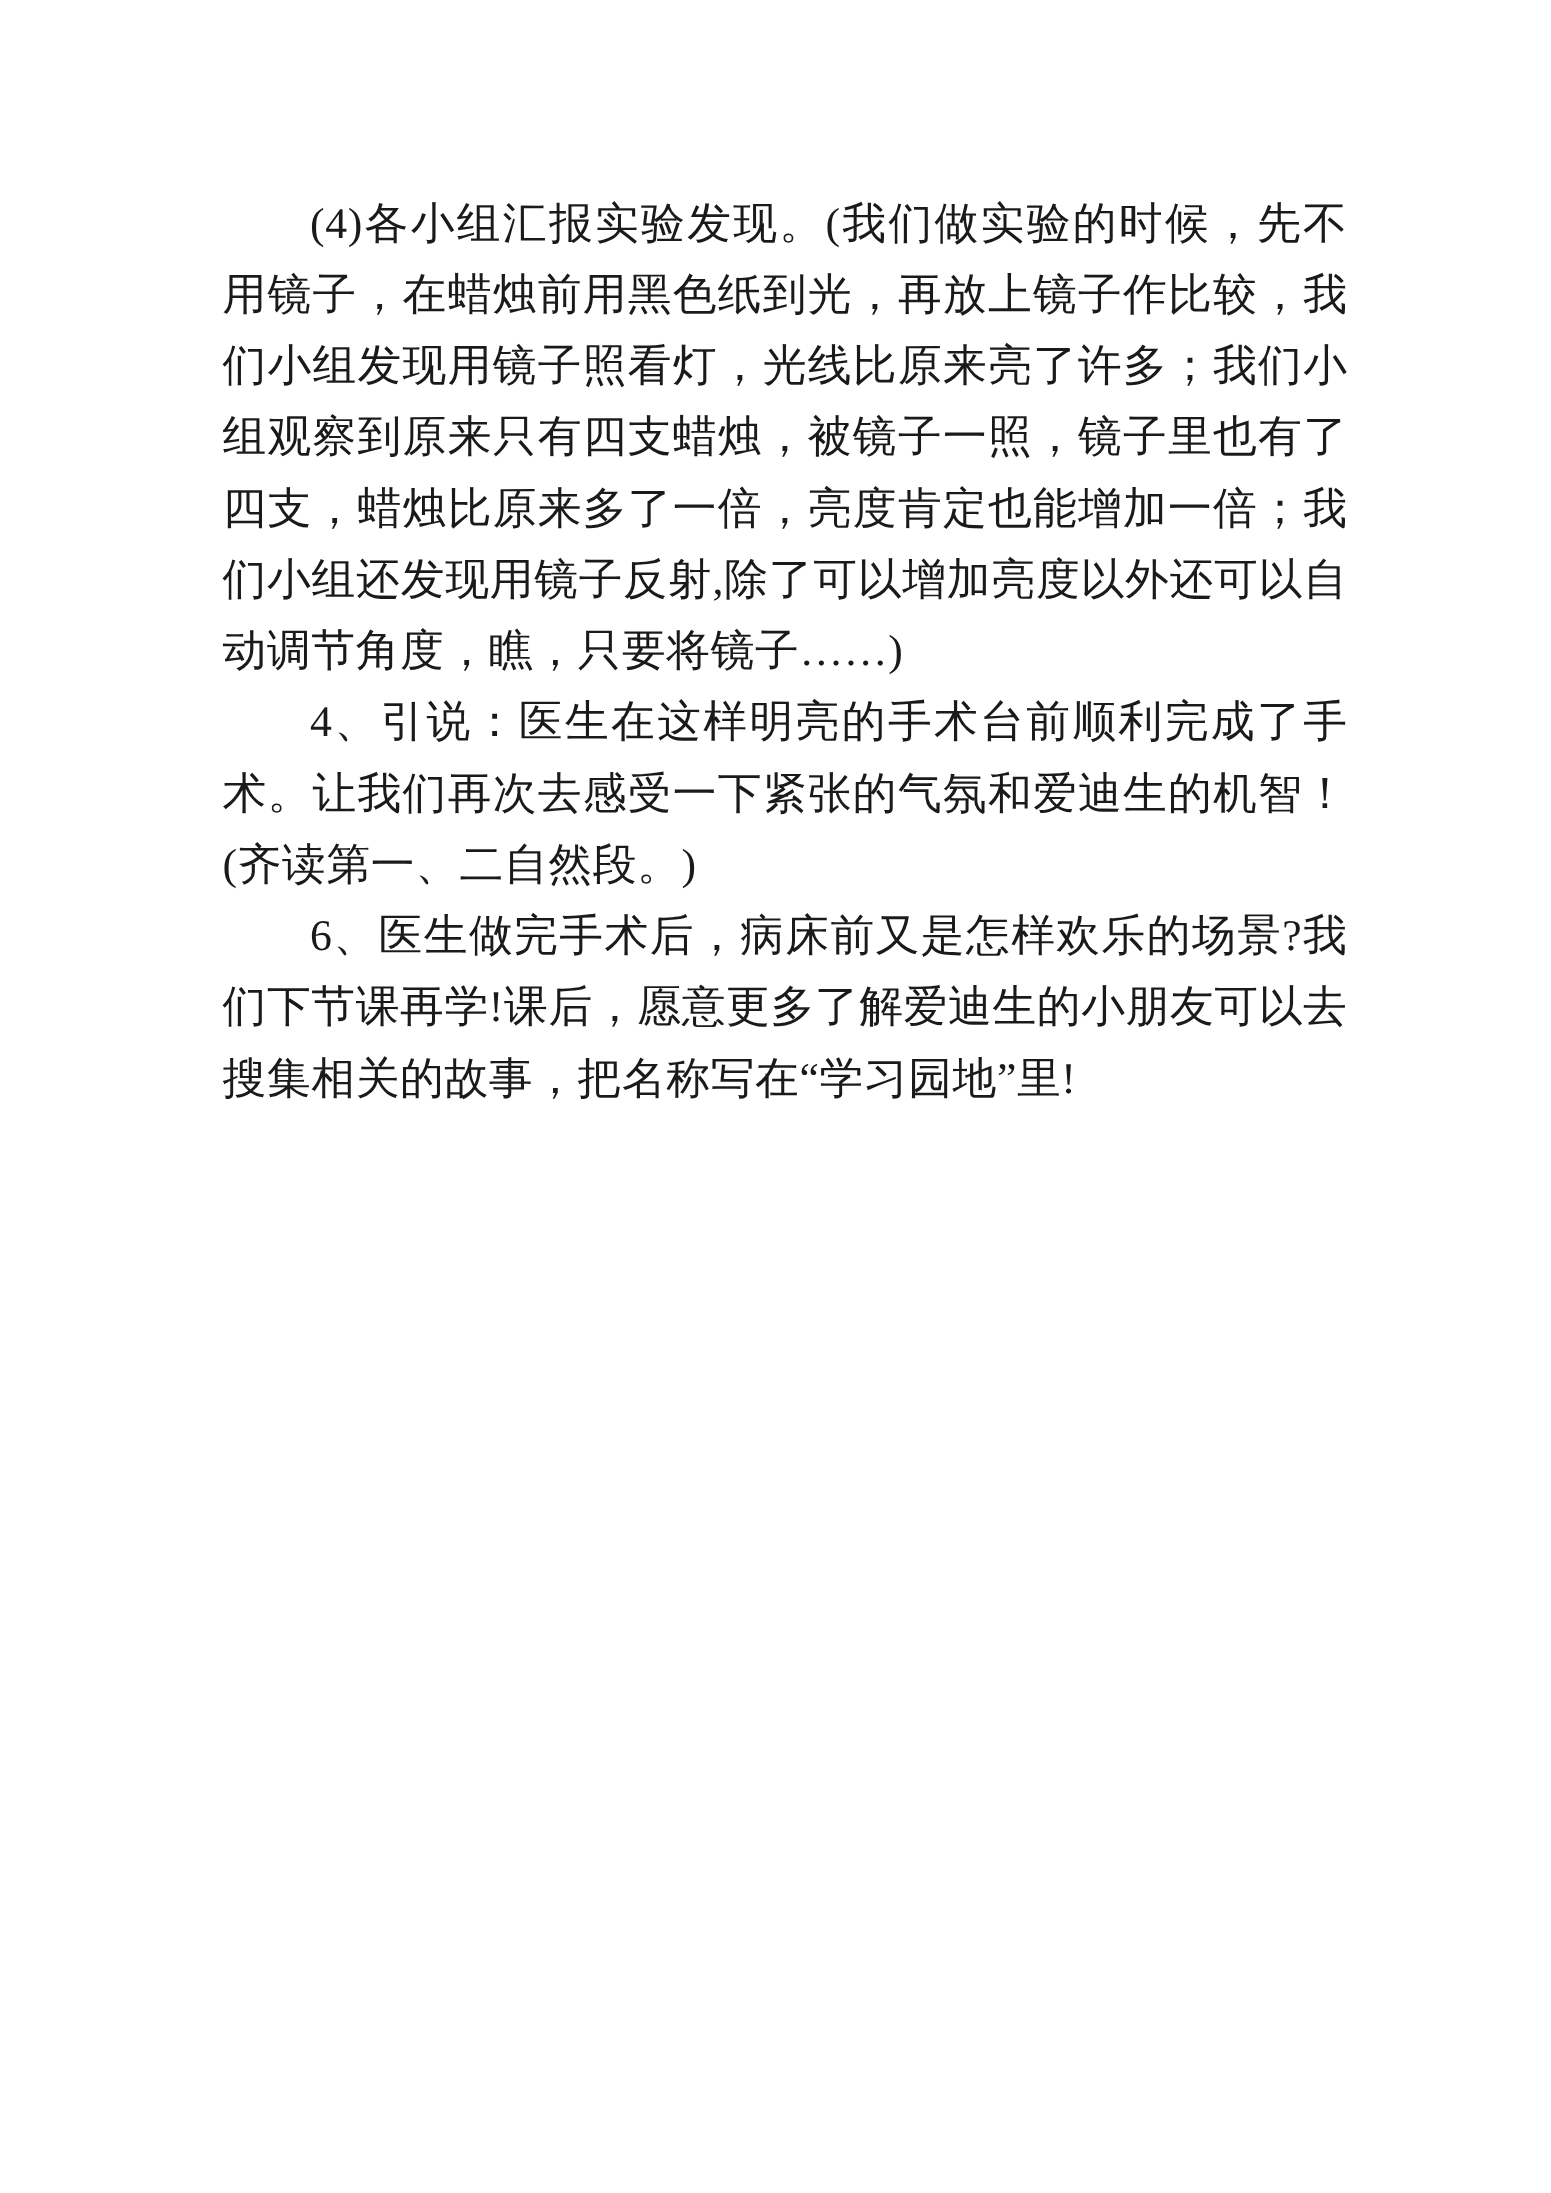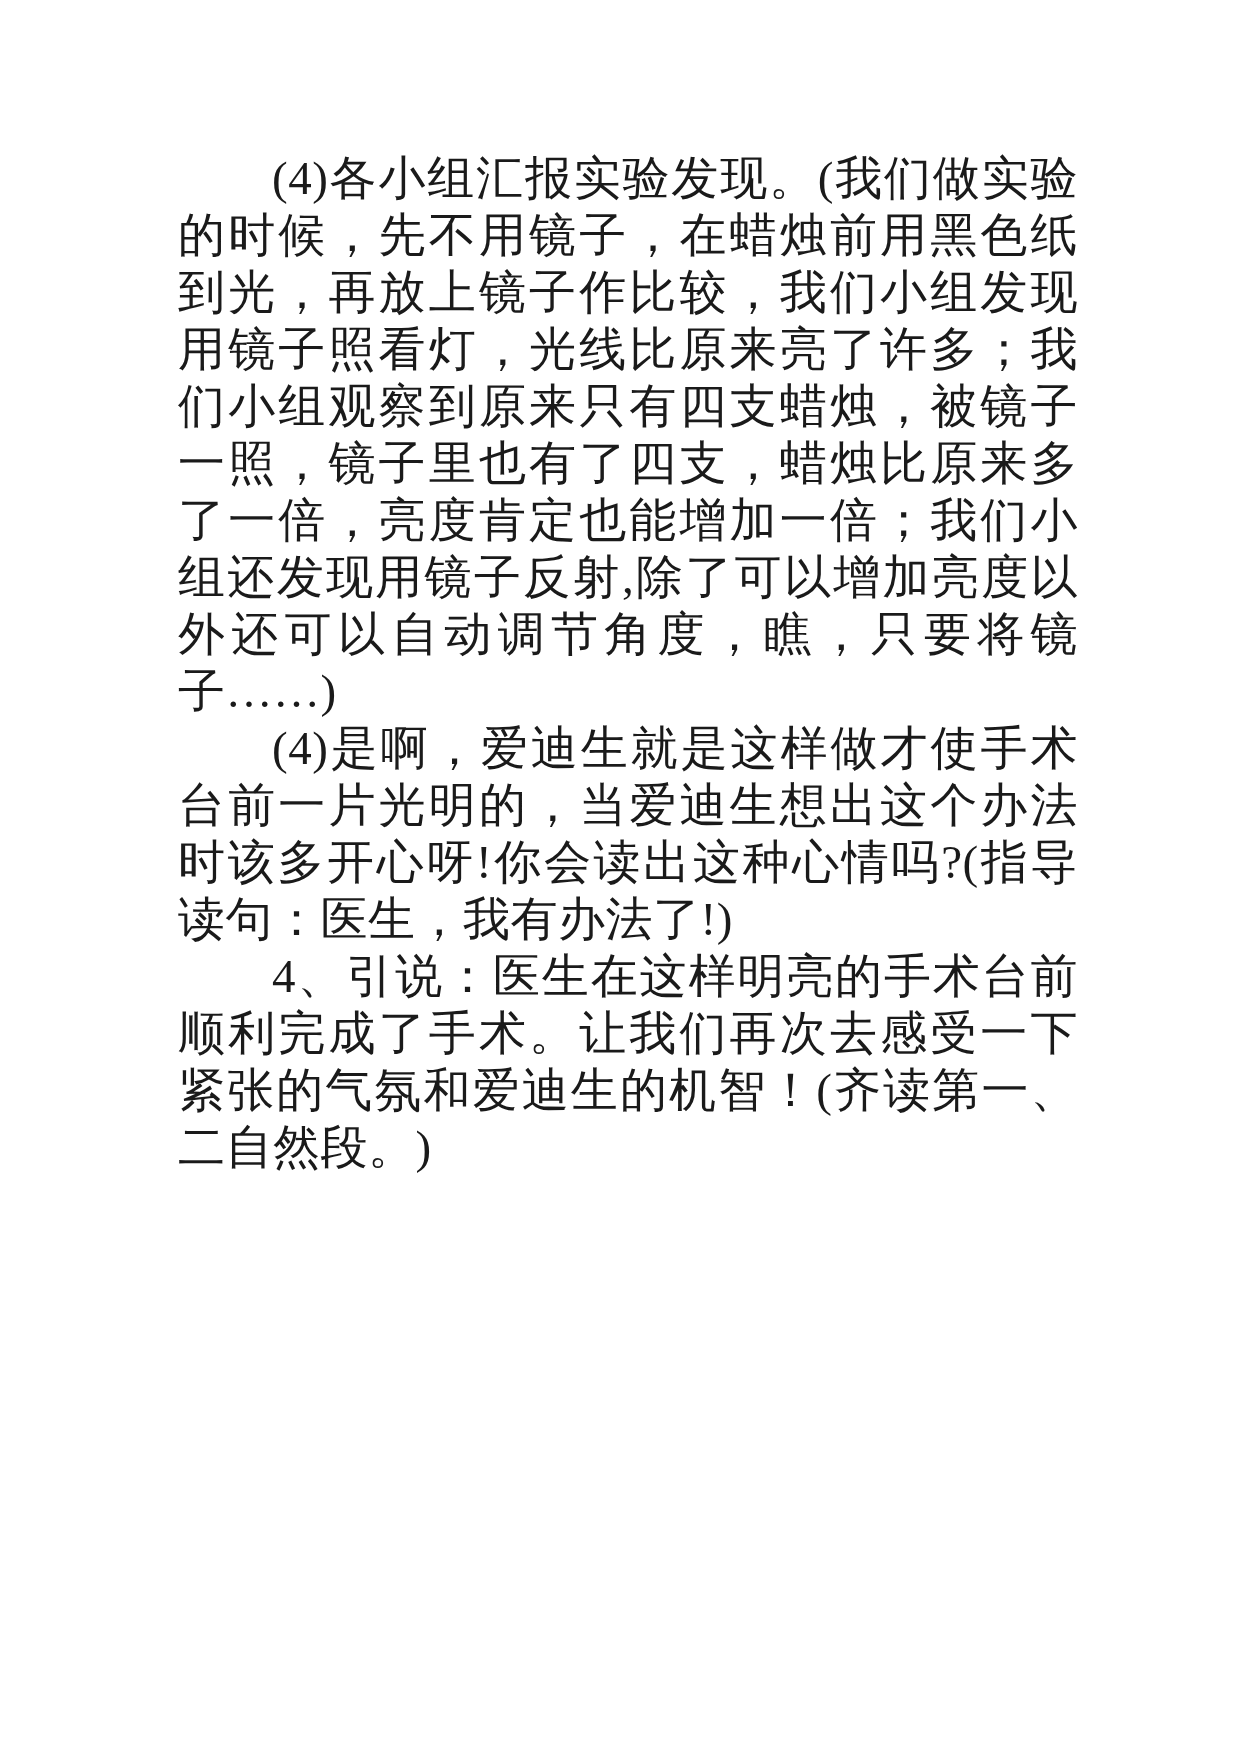--- a/index.html
+++ b/index.html
@@ -18,33 +18,33 @@
   }
   .doc-body {
     position: absolute;
     left: 178px;
     top: 150px;
     width: 900px;
   }
   .doc-body p {
     margin: 0;
     padding: 0;
-    font-size: 47px;
+    font-size: 35px;
     line-height: 57px;
     color: #1a1a1a;
     font-weight: 400;
     text-indent: 2em;
     text-align: justify;
     text-justify: inter-ideograph;
     letter-spacing: 0.5px;
     word-break: break-all;
   }
 </style>
 </head>
 <body>
 
 <div class="page">
   <div class="doc-body">
     <p>(4)各小组汇报实验发现。(我们做实验的时候，先不用镜子，在蜡烛前用黑色纸到光，再放上镜子作比较，我们小组发现用镜子照看灯，光线比原来亮了许多；我们小组观察到原来只有四支蜡烛，被镜子一照，镜子里也有了四支，蜡烛比原来多了一倍，亮度肯定也能增加一倍；我们小组还发现用镜子反射,除了可以增加亮度以外还可以自动调节角度，瞧，只要将镜子……)</p>
-    <p>(4)是啊，爱迪生就是这样做才使手术台前一片光明的，当爱迪生想出这个办法时该多开心呀!你会读出这种心情吗?(指导读句：医生，我有办法了!)</p>
     <p>4、引说：医生在这样明亮的手术台前顺利完成了手术。让我们再次去感受一下紧张的气氛和爱迪生的机智！(齐读第一、二自然段。)</p>
+    <p>6、医生做完手术后，病床前又是怎样欢乐的场景?我们下节课再学!课后，愿意更多了解爱迪生的小朋友可以去搜集相关的故事，把名称写在“学习园地”里!</p>
   </div>
 </div>
 
 </body></html>

